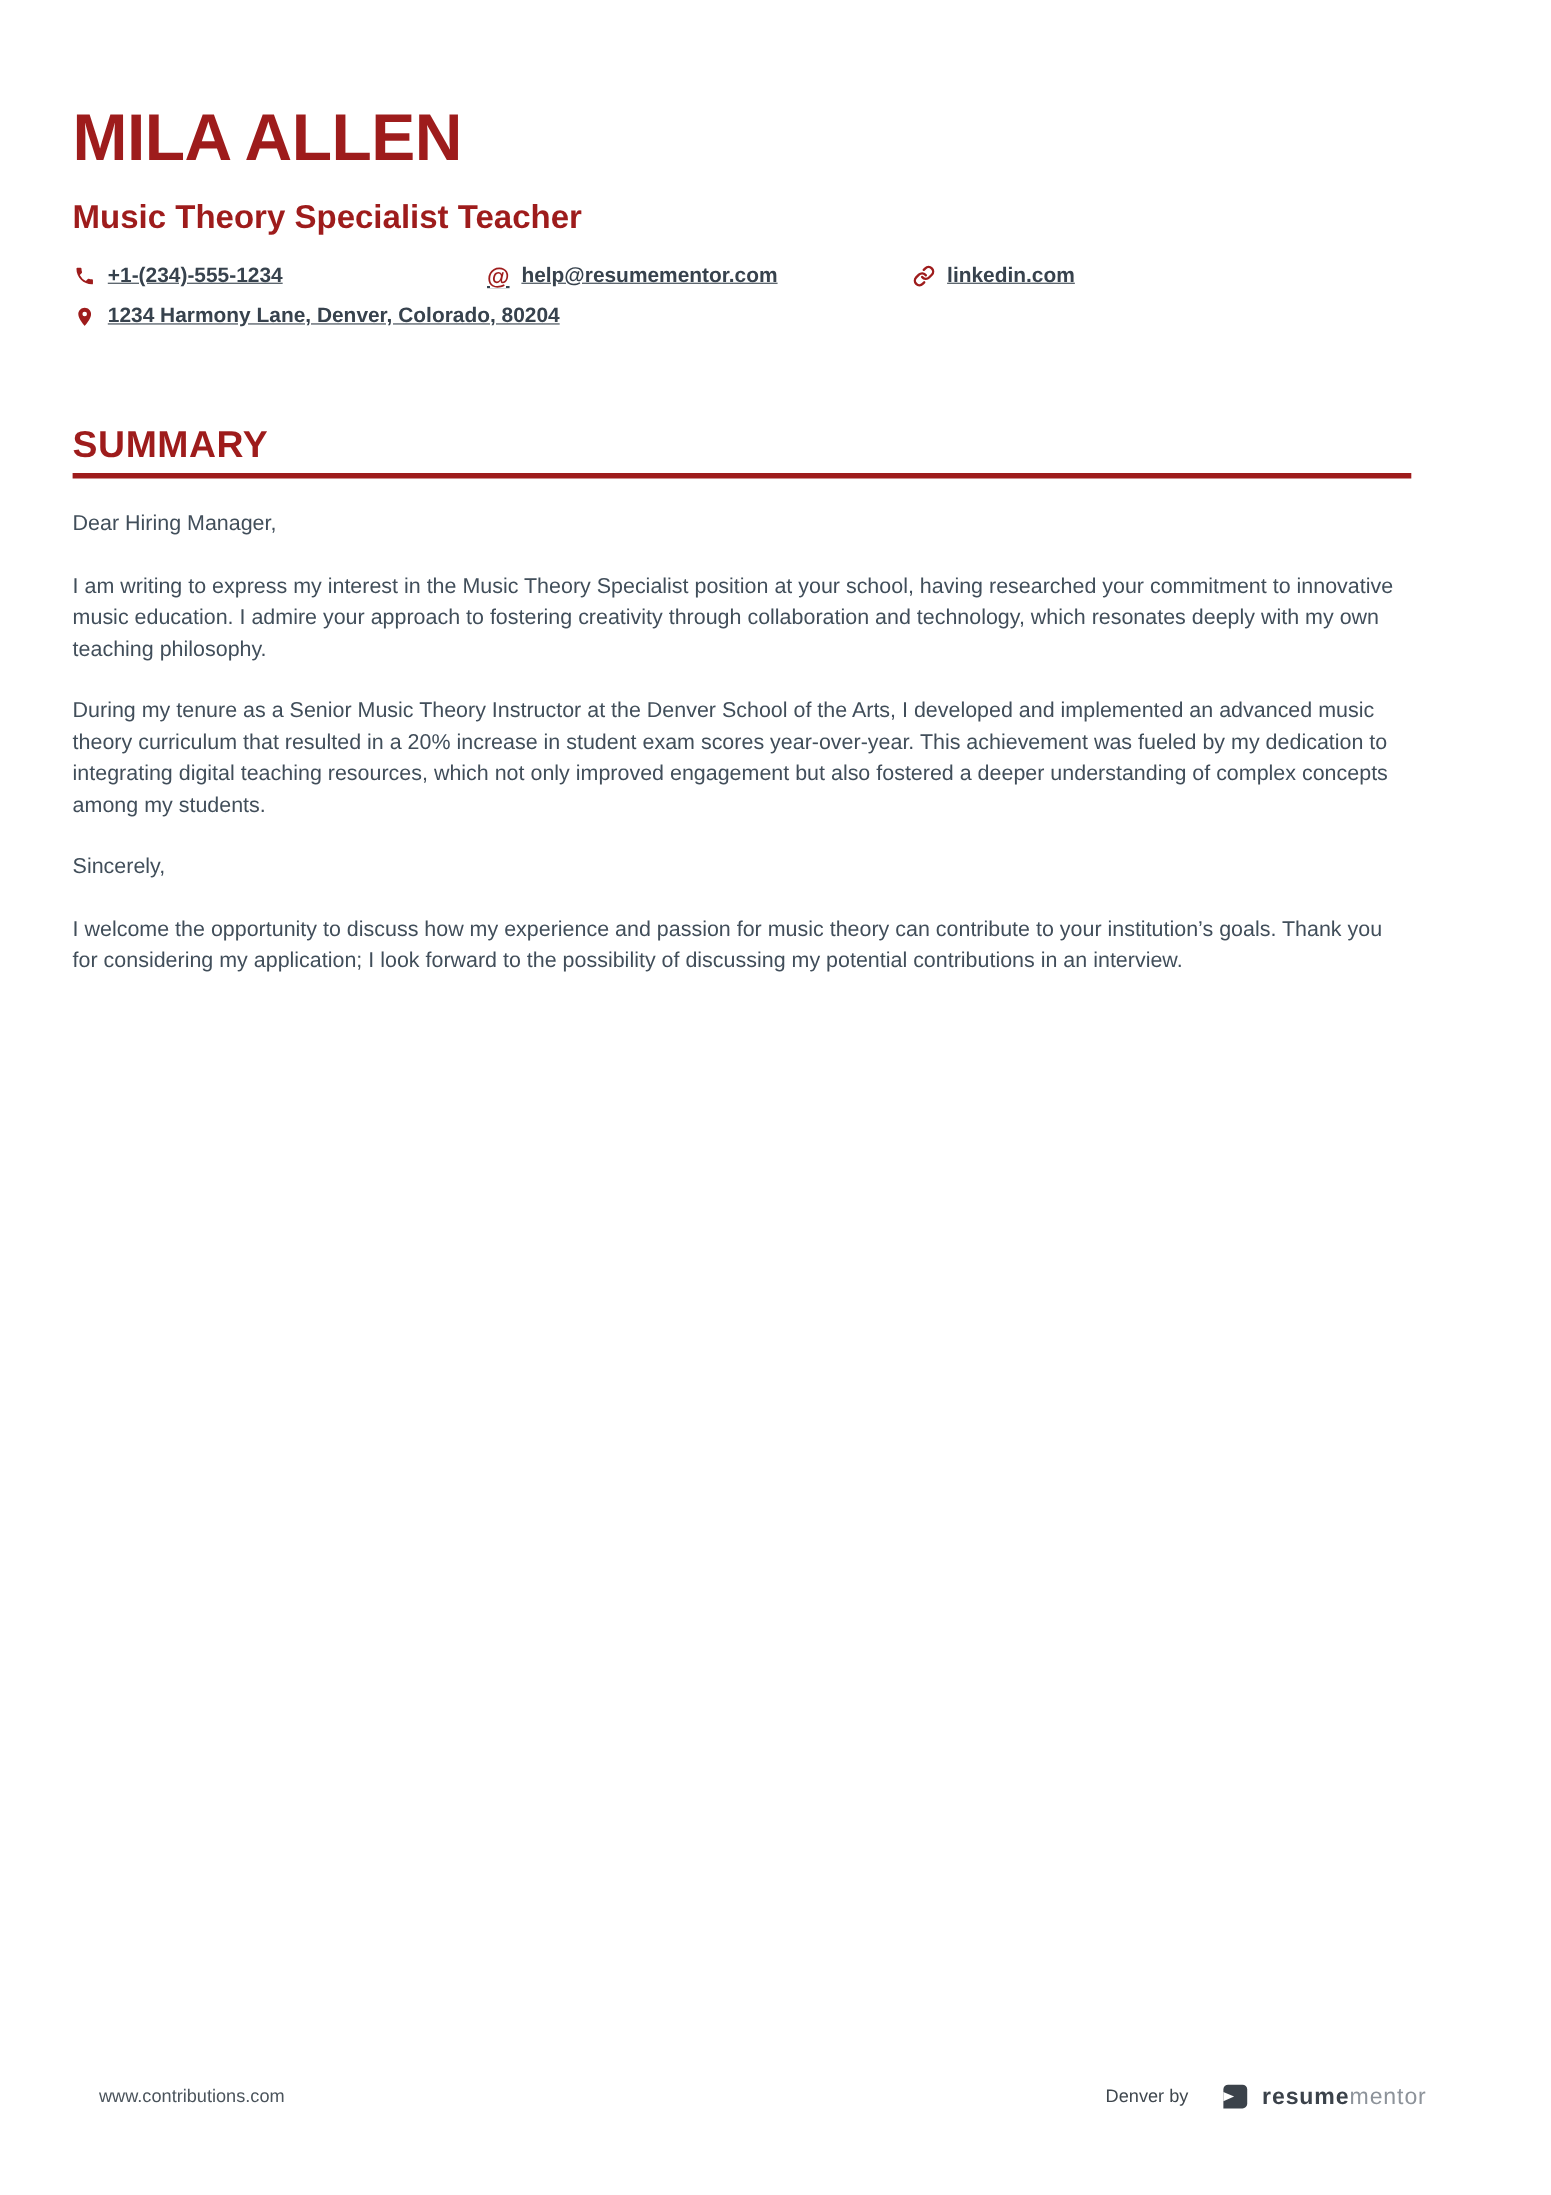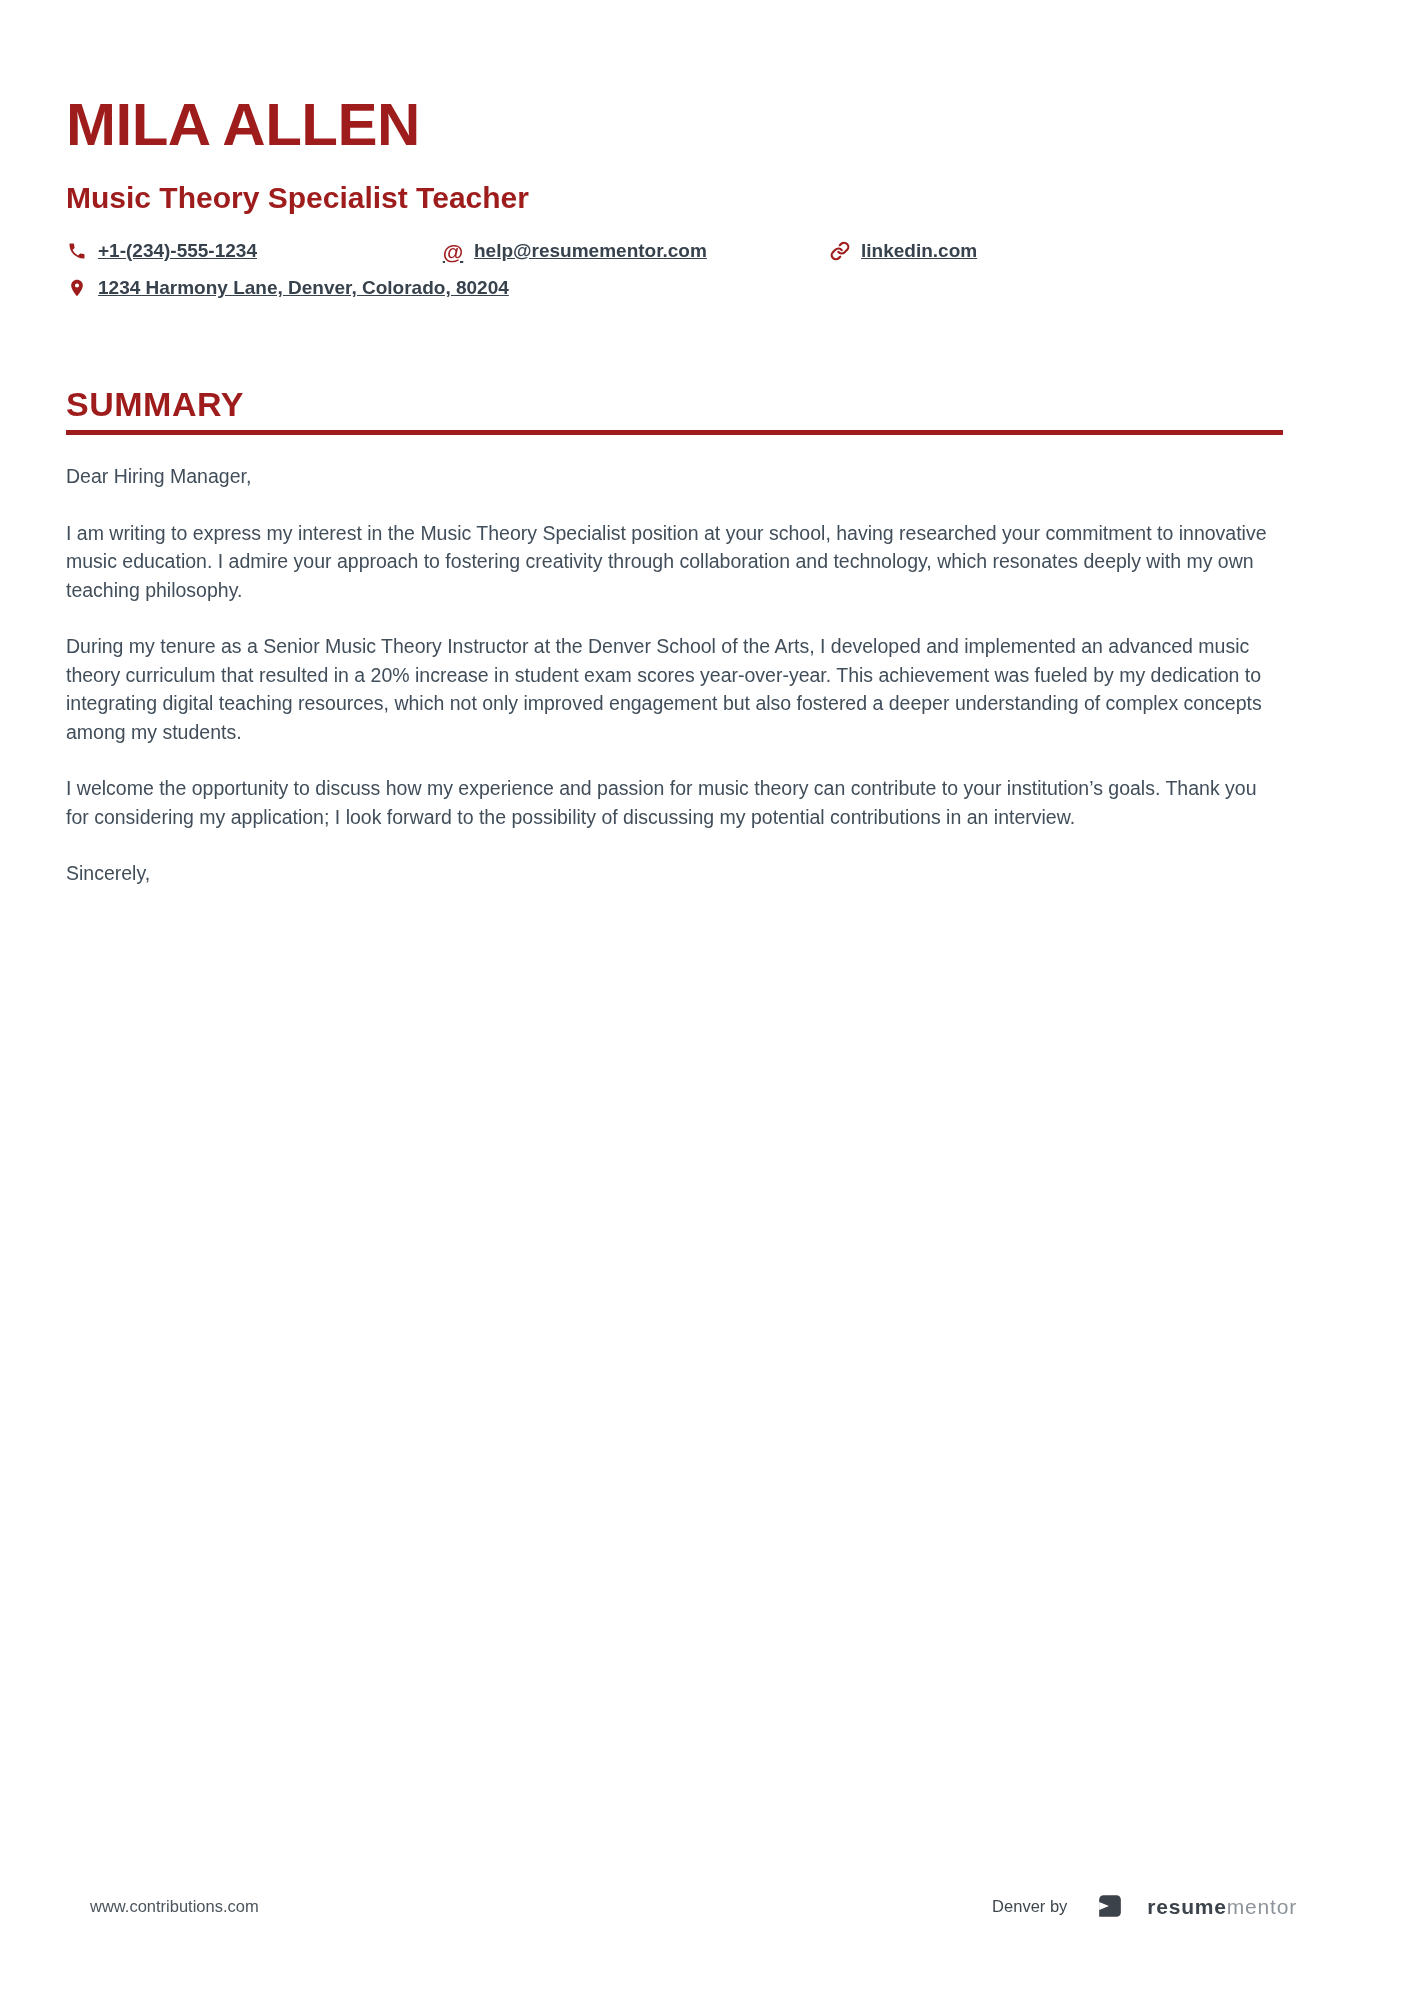--- a/index.html
+++ b/index.html
@@ -78,21 +78,21 @@
     right: 113px;
     bottom: 76px;
     display: flex;
     justify-content: space-between;
     align-items: center;
     font-size: 16.5px;
     color: #4b545c;
   }
   .powered { display: flex; align-items: center; gap: 30px; }
   .powered-label { color: #3f474e; }
-  .logo { display: inline-flex; align-items: center; gap: 24px; text-decoration: none; cursor: pointer; }
+  .logo { display: inline-flex; align-items: center; gap: 11px; text-decoration: none; cursor: pointer; }
   .logo-icon { display: inline-flex; flex: none; }
   .logo-text { font-size: 21px; letter-spacing: 0.8px; line-height: 1; }
   .logo-resume { font-weight: 700; color: #3b424a; }
   .logo-mentor { font-weight: 400; color: #8d939a; }
 </style>
 </head>
 <body>
 
 <div class="page">
   <div class="content">
@@ -141,22 +141,22 @@
     </header>
 
     <section class="section">
       <h2 class="section-heading">SUMMARY</h2>
       <div class="section-rule"></div>
 
       <div class="body-text">
         <p class="salutation">Dear Hiring Manager,</p>
         <p>I am writing to express my interest in the Music Theory Specialist position at your school, having researched your commitment to innovative music education. I admire your approach to fostering creativity through collaboration and technology, which resonates deeply with my own teaching philosophy.</p>
         <p>During my tenure as a Senior Music Theory Instructor at the Denver School of the Arts, I developed and implemented an advanced music theory curriculum that resulted in a 20% increase in student exam scores year-over-year. This achievement was fueled by my dedication to integrating digital teaching resources, which not only improved engagement but also fostered a deeper understanding of complex concepts among my students.</p>
+        <p>Sincerely,</p>
         <p>I welcome the opportunity to discuss how my experience and passion for music theory can contribute to your institution’s goals. Thank you for considering my application; I look forward to the possibility of discussing my potential contributions in an interview.</p>
-        <p>Sincerely,</p>
       </div>
     </section>
   </div>
 
   <footer class="footer">
     <span>www.contributions.com</span>
     <div class="powered">
       <span class="powered-label">Denver by</span>
       <span class="logo">
         <span class="logo-icon">

